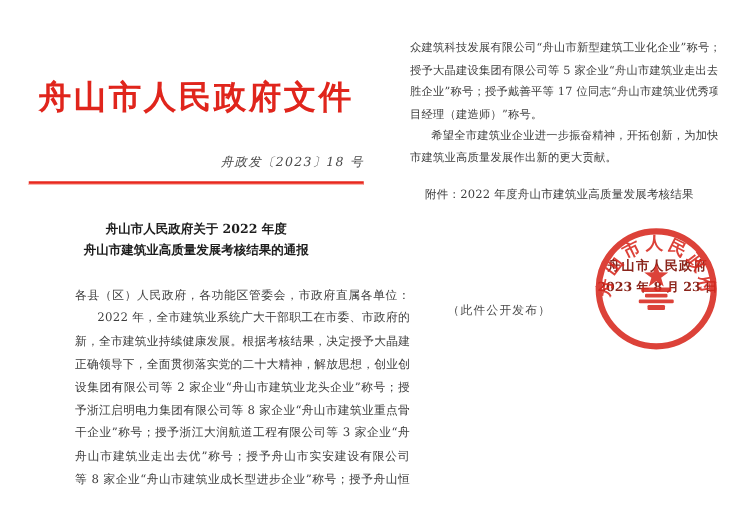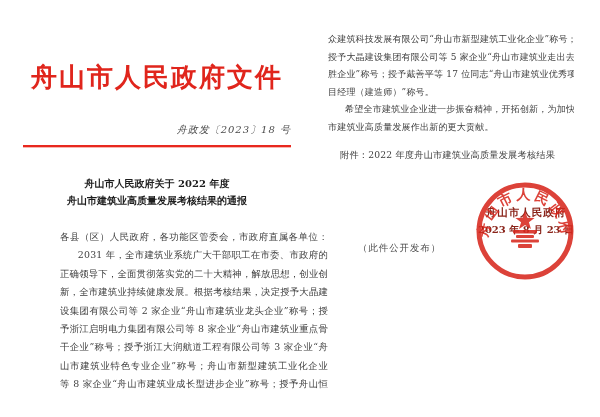--- a/index.html
+++ b/index.html
@@ -67,27 +67,27 @@
 <div class="page" id="page-left">
   <div class="org-title">舟山市人民政府文件</div>
   <div class="doc-number">舟政发〔2023〕18 号</div>
   <div class="red-rule"></div>
   <div class="doc-title">
     <div>舟山市人民政府关于 2022 年度</div>
     <div>舟山市建筑业高质量发展考核结果的通报</div>
   </div>
   <div class="body-block" id="left-body">
     <div class="line">各县（区）人民政府，各功能区管委会，市政府直属各单位：</div>
-    <div class="line indent">2031 年，全市建筑业系统广大干部职工在市委、市政府的</div>
+    <div class="line indent">2022 年，全市建筑业系统广大干部职工在市委、市政府的</div>
+    <div class="line">新，全市建筑业持续健康发展。根据考核结果，决定授予大晶建</div>
     <div class="line">正确领导下，全面贯彻落实党的二十大精神，解放思想，创业创</div>
-    <div class="line">新，全市建筑业持续健康发展。根据考核结果，决定授予大晶建</div>
     <div class="line">设集团有限公司等 2 家企业“舟山市建筑业龙头企业”称号；授</div>
     <div class="line">予浙江启明电力集团有限公司等 8 家企业“舟山市建筑业重点骨</div>
     <div class="line">干企业”称号；授予浙江大润航道工程有限公司等 3 家企业“舟</div>
-    <div class="line">山市建筑业特色专业企业”称号；舟山市新型建筑工业化企业</div>
+    <div class="line">舟山市建筑业走出去优”称号；授予舟山市实安建设有限公司</div>
     <div class="line">等 8 家企业“舟山市建筑业成长型进步企业”称号；授予舟山恒</div>
   </div>
 </div>
 
 <div class="page" id="page-right">
   <div class="body-block" id="right-body">
     <div class="line">众建筑科技发展有限公司“舟山市新型建筑工业化企业”称号；</div>
     <div class="line">授予大晶建设集团有限公司等 5 家企业“舟山市建筑业走出去优</div>
     <div class="line">胜企业”称号；授予戴善平等 17 位同志“舟山市建筑业优秀项</div>
     <div class="line short">目经理（建造师）”称号。</div>

